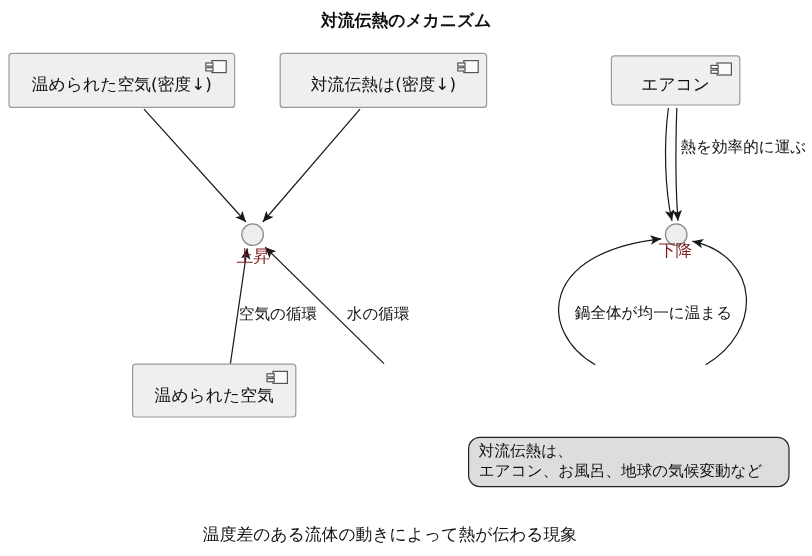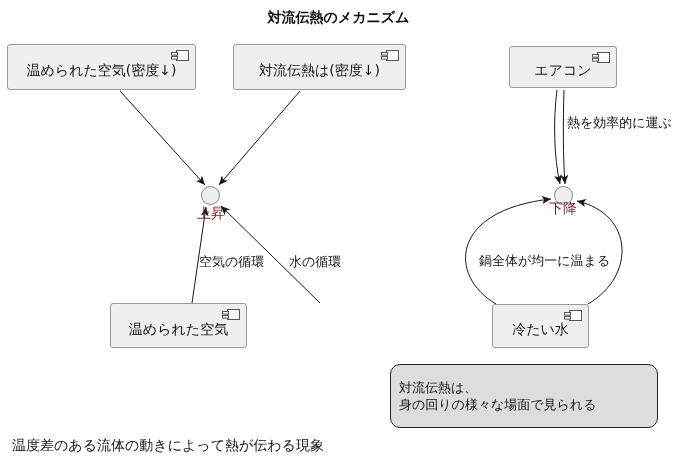--- a/index.html
+++ b/index.html
@@ -5,40 +5,40 @@
   html,body{margin:0;padding:0;background:#ffffff;}
   .canvas{
     position:relative;width:677px;height:463px;background:#ffffff;
     font-family:"DejaVu Sans","Liberation Sans",sans-serif;color:#111111;overflow:hidden;
   }
   .title{
     position:absolute;top:9px;left:0;width:677px;text-align:center;
     font-size:14px;font-weight:bold;color:#111;
   }
   .caption{
-    position:absolute;top:437px;left:12px;width:650px;
+    position:absolute;top:437px;left:0;width:650px;text-align:center;
     font-size:14px;color:#111;
   }
   .edges{position:absolute;top:0;left:0;}
   .box{
     position:absolute;background:#efefef;border:1px solid #9a9a9a;border-radius:3px;
     display:flex;align-items:center;justify-content:center;box-sizing:border-box;
     font-size:14px;padding-top:8px;text-align:center;
   }
   .comp-icon{position:absolute;top:4px;right:5px;}
   .junction{
     position:absolute;width:19px;height:19px;border-radius:50%;
     background:#eeeeee;border:1px solid #888888;box-sizing:border-box;
   }
   .jlabel{position:absolute;font-size:14px;color:#7f1d1d;white-space:nowrap;}
   .elabel{position:absolute;font-size:13px;color:#111;white-space:nowrap;}
   .note{
     position:absolute;left:390px;top:364px;width:250px;
     background:#dddddd;border:1px solid #222222;border-radius:10px;
-    padding:14px 8px;font-size:13px;line-height:1.32;color:#111;
+    padding:3px 8px;font-size:13px;line-height:1.32;color:#111;
   }
   .note div{white-space:nowrap;}
 </style>
 </head>
 <body>
 
 <div class="canvas">
 
   <div class="title">対流伝熱のメカニズム</div>
 
@@ -88,40 +88,32 @@
   <div class="box" style="left:110px;top:303px;width:137px;height:45px">
     <svg class="comp-icon" width="20" height="14">
       <rect x="6.5" y="1.5" width="12" height="10" fill="#fbfbfb" stroke="#555" stroke-width="1"></rect>
       <rect x="1.5" y="3.5" width="6" height="2.6" fill="#fbfbfb" stroke="#555" stroke-width="1"></rect>
       <rect x="1.5" y="7.5" width="6" height="2.6" fill="#fbfbfb" stroke="#555" stroke-width="1"></rect>
     </svg>
     <span>温められた空気</span>
   </div>
 
 
-  <div class="box" style="left:492px;top:304px;width:97px;height:44px">
-    <svg class="comp-icon" width="20" height="14">
-      <rect x="6.5" y="1.5" width="12" height="10" fill="#fbfbfb" stroke="#555" stroke-width="1"></rect>
-      <rect x="1.5" y="3.5" width="6" height="2.6" fill="#fbfbfb" stroke="#555" stroke-width="1"></rect>
-      <rect x="1.5" y="7.5" width="6" height="2.6" fill="#fbfbfb" stroke="#555" stroke-width="1"></rect>
-    </svg>
-    <span>冷たい水</span>
-  </div>
 
   <div class="junction" style="left:201px;top:186px"></div>
   <div class="jlabel" style="left:197px;top:205px">上昇</div>
 
   <div class="junction" style="left:554px;top:186px"></div>
   <div class="jlabel" style="left:549px;top:200px">下降</div>
 
   <div class="elabel" style="left:199px;top:253px">空気の循環</div>
   <div class="elabel" style="left:289px;top:253px">水の循環</div>
   <div class="elabel" style="left:567px;top:114px">熱を効率的に運ぶ</div>
   <div class="elabel" style="left:479px;top:252px">鍋全体が均一に温まる</div>
 
   <div class="note">
     <div>対流伝熱は、</div>
-    <div>身の回りの様々な場面で見られる</div>
+    <div>エアコン、お風呂、地球の気候変動など</div>
   </div>
 
   <div class="caption">温度差のある流体の動きによって熱が伝わる現象</div>
 
 </div>
 
 </body></html>

